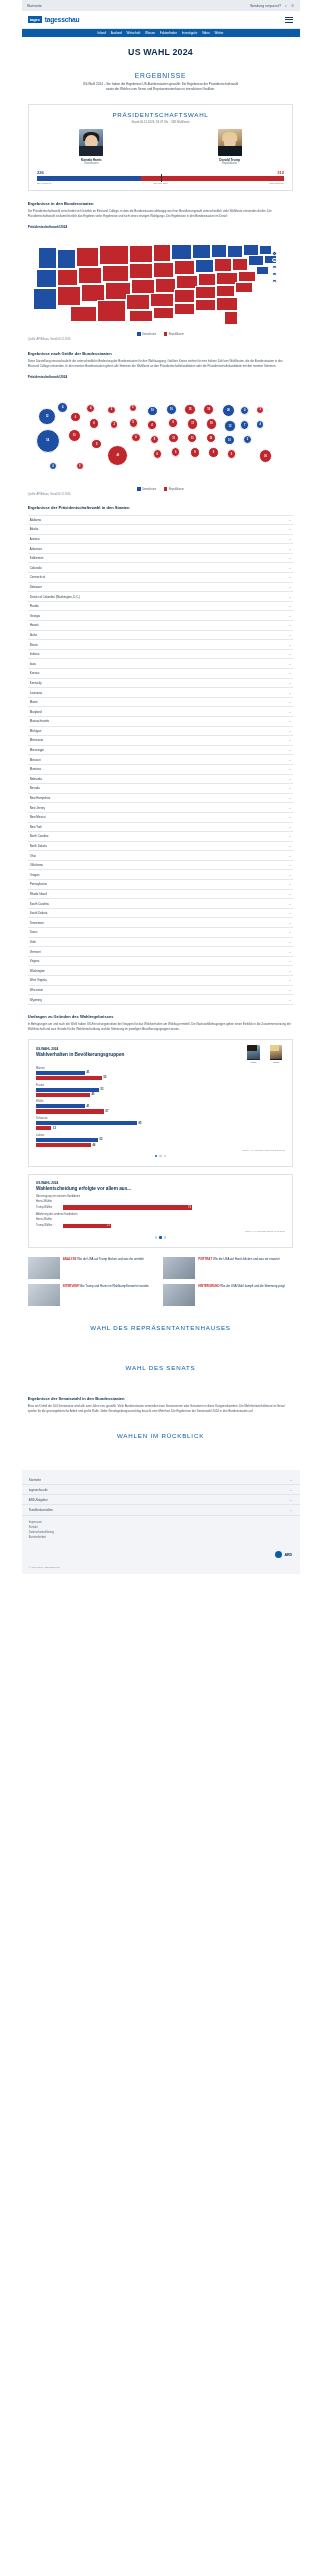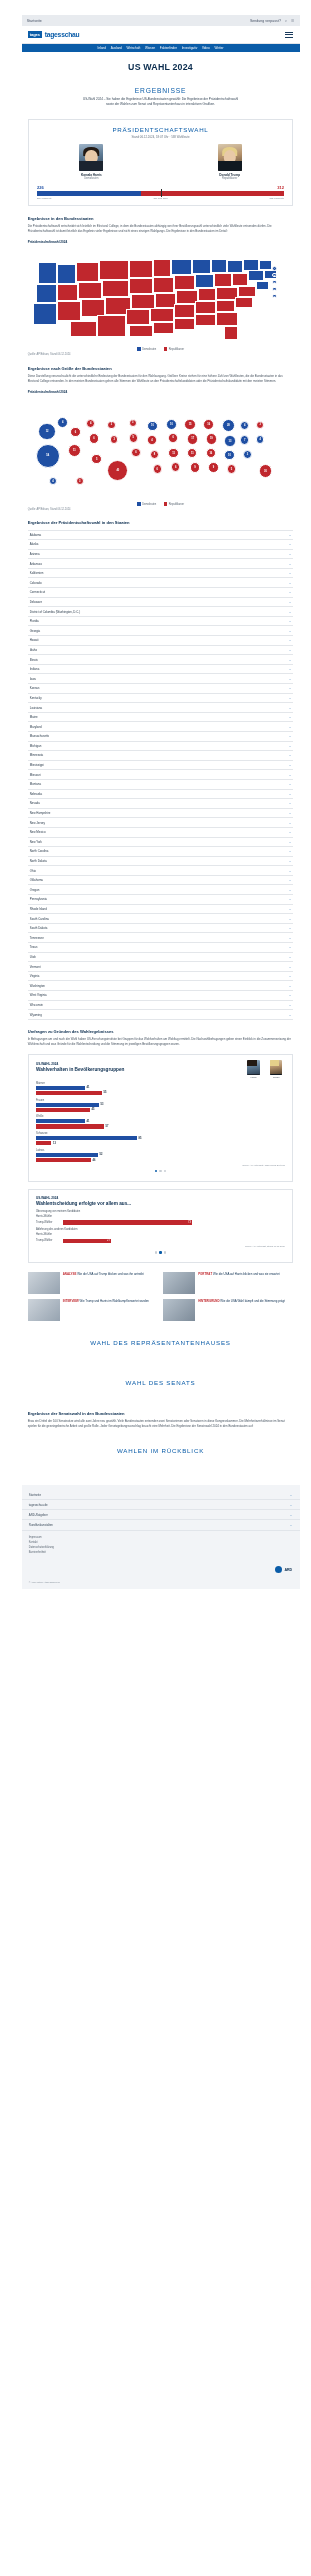--- a/index.html
+++ b/index.html
@@ -5,21 +5,21 @@
 <style>
   * { box-sizing: border-box; }
   html, body { margin:0; padding:0; }
   body {
     width:311px;
     font-family:"Liberation Sans", sans-serif;
     background:#ffffff;
     color:#1a1a1a;
     -webkit-font-smoothing:antialiased;
   }
-  .page { width:288px; margin:15px auto;padding-left:10px; }
+  .page { width:288px; margin:0 auto;padding-left:10px; }
 
   
   .topbar {
     height:11.4px; background:#e8ebef; display:flex; align-items:center;
     justify-content:space-between; padding:0 5.2px; font-size:3.6px; color:#4a5568;
   }
   .topbar .left { display:flex; gap:5.2px; align-items:center; }
   .topbar .right { display:flex; gap:4.1px; align-items:center; }
 
   .header {

